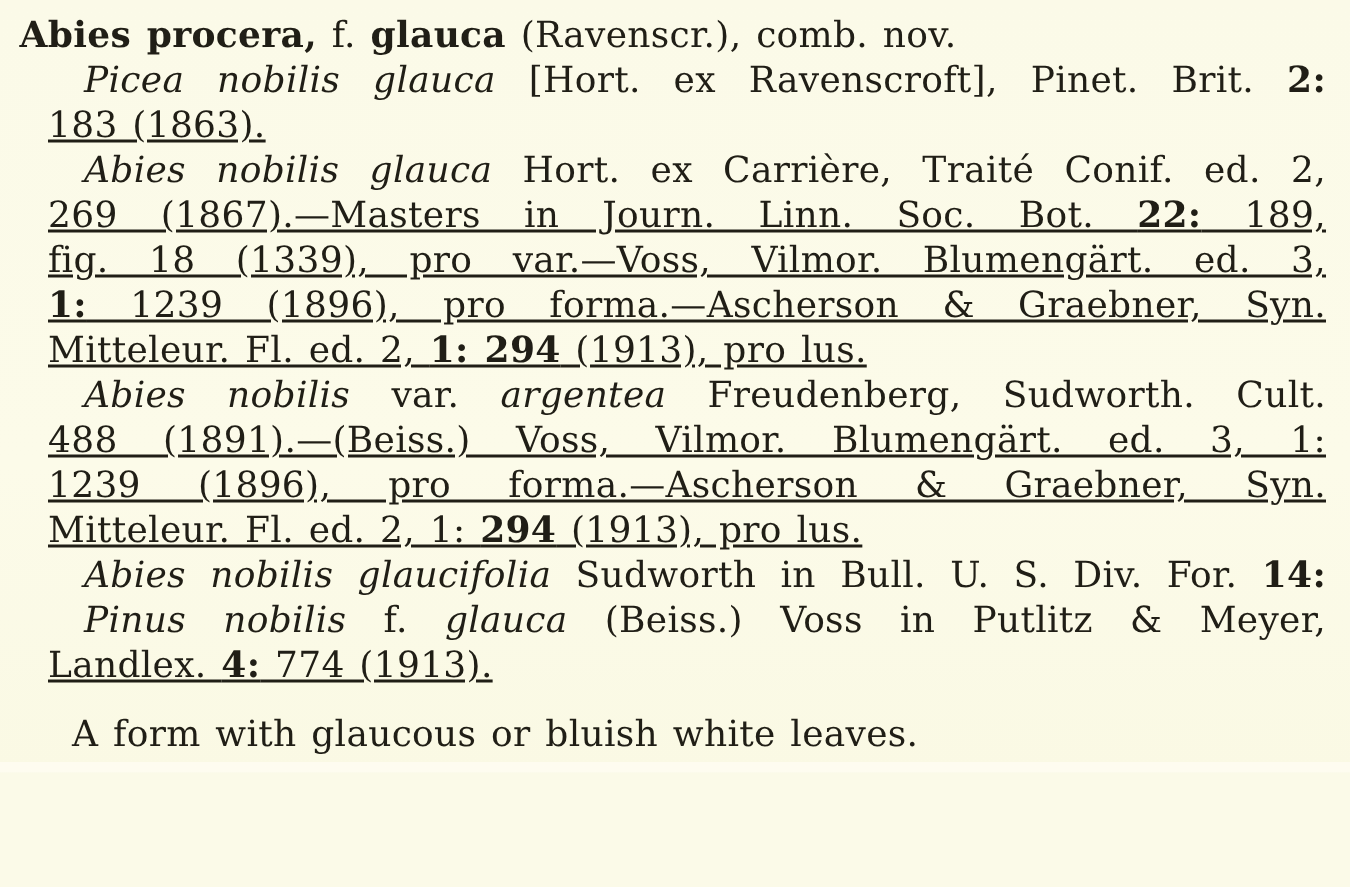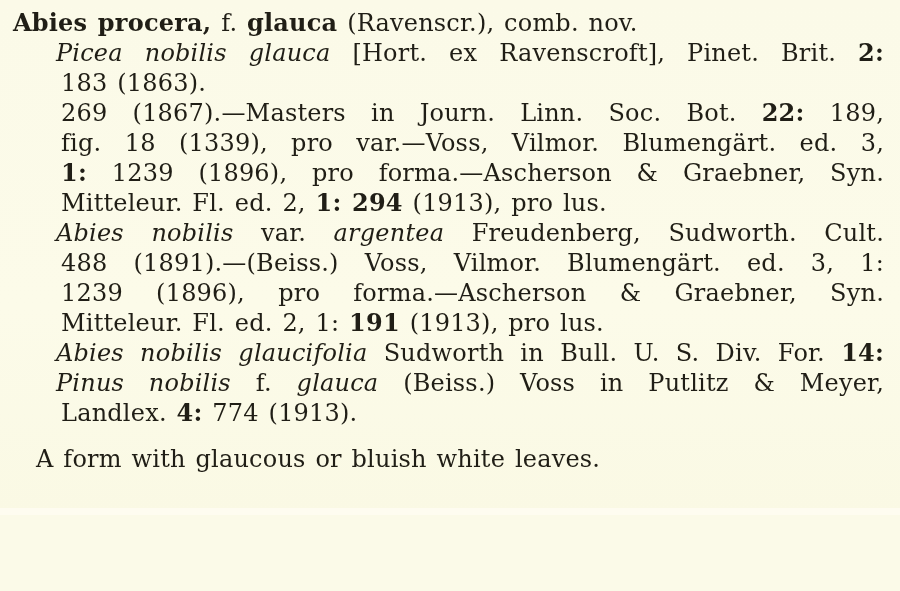--- a/index.html
+++ b/index.html
@@ -33,23 +33,23 @@
     line-height: 30px;
     height: 30px;
     white-space: nowrap;
   }
   .line.just {
     text-align: justify;
     text-align-last: justify;
   }
   .para.heading .line.first { padding-left: 13px; }
   .para.synonym .line.first { padding-left: 56px; }
-  .para.synonym .line.cont  { padding-left: 61px; }
+  .para.synonym .line.cont  { padding-left: 32px; text-decoration: underline; }
   .para.note { margin-top: 16px; }
-  .para.note .line.first { padding-left: 36px; }
+  .para.note .line.first { padding-left: 48px; }
   .b { font-weight: bold; }
   .i { font-style: italic; }
   .scan-strip {
     position: absolute;
     left: 0;
     bottom: 0;
     width: 900px;
     height: 7px;
     background: #fefdf2;
     opacity: 0.85;
@@ -61,30 +61,31 @@
 <div class="page">
   <div class="doc" id="doc">
       <div class="para heading">
         <div class="line first"><span class="b">Abies procera,</span><span> f. </span><span class="b">glauca</span><span> (Ravenscr.), comb. nov.</span></div>
       </div>
       <div class="para synonym">
         <div class="line just first"><span class="i">Picea nobilis glauca</span><span> [Hort. ex Ravenscroft], Pinet. Brit. </span><span class="b">2:</span></div>
         <div class="line cont"><span>183 (1863).</span></div>
       </div>
       <div class="para synonym">
+        <div class="line just first"><span class="i">Abies nobilis glauca</span><span> Hort. ex Carrière, Traité Conif. ed. 2,</span></div>
         <div class="line just cont"><span>269 (1867).—Masters in Journ. Linn. Soc. Bot. </span><span class="b">22:</span><span> 189,</span></div>
         <div class="line just cont"><span>fig. 18 (1339), pro var.—Voss, Vilmor. Blumengärt. ed. 3,</span></div>
         <div class="line just cont"><span class="b">1:</span><span> 1239 (1896), pro forma.—Ascherson &amp; Graebner, Syn.</span></div>
         <div class="line cont"><span>Mitteleur. Fl. ed. 2, </span><span class="b">1: 294</span><span> (1913), pro lus.</span></div>
       </div>
       <div class="para synonym">
         <div class="line just first"><span class="i">Abies nobilis</span><span> var. </span><span class="i">argentea</span><span> Freudenberg, Sudworth. Cult.</span></div>
         <div class="line just cont"><span>488 (1891).—(Beiss.) Voss, Vilmor. Blumengärt. ed. 3, 1:</span></div>
         <div class="line just cont"><span>1239 (1896), pro forma.—Ascherson &amp; Graebner, Syn.</span></div>
-        <div class="line cont"><span>Mitteleur. Fl. ed. 2, 1: </span><span class="b">191</span><span> (1913), pro lus.</span></div>
+        <div class="line cont"><span>Mitteleur. Fl. ed. 2, 1: </span><span class="b">294</span><span> (1913), pro lus.</span></div>
       </div>
       <div class="para synonym">
         <div class="line just first"><span class="i">Abies nobilis glaucifolia</span><span> Sudworth in Bull. U. S. Div. For. </span><span class="b">14:</span></div>
       </div>
       <div class="para synonym">
         <div class="line just first"><span class="i">Pinus nobilis</span><span> f. </span><span class="i">glauca</span><span> (Beiss.) Voss in Putlitz &amp; Meyer,</span></div>
         <div class="line cont"><span>Landlex. </span><span class="b">4:</span><span> 774 (1913).</span></div>
       </div>
       <div class="para note">
         <div class="line first"><span>A form with glaucous or bluish white leaves.</span></div>

